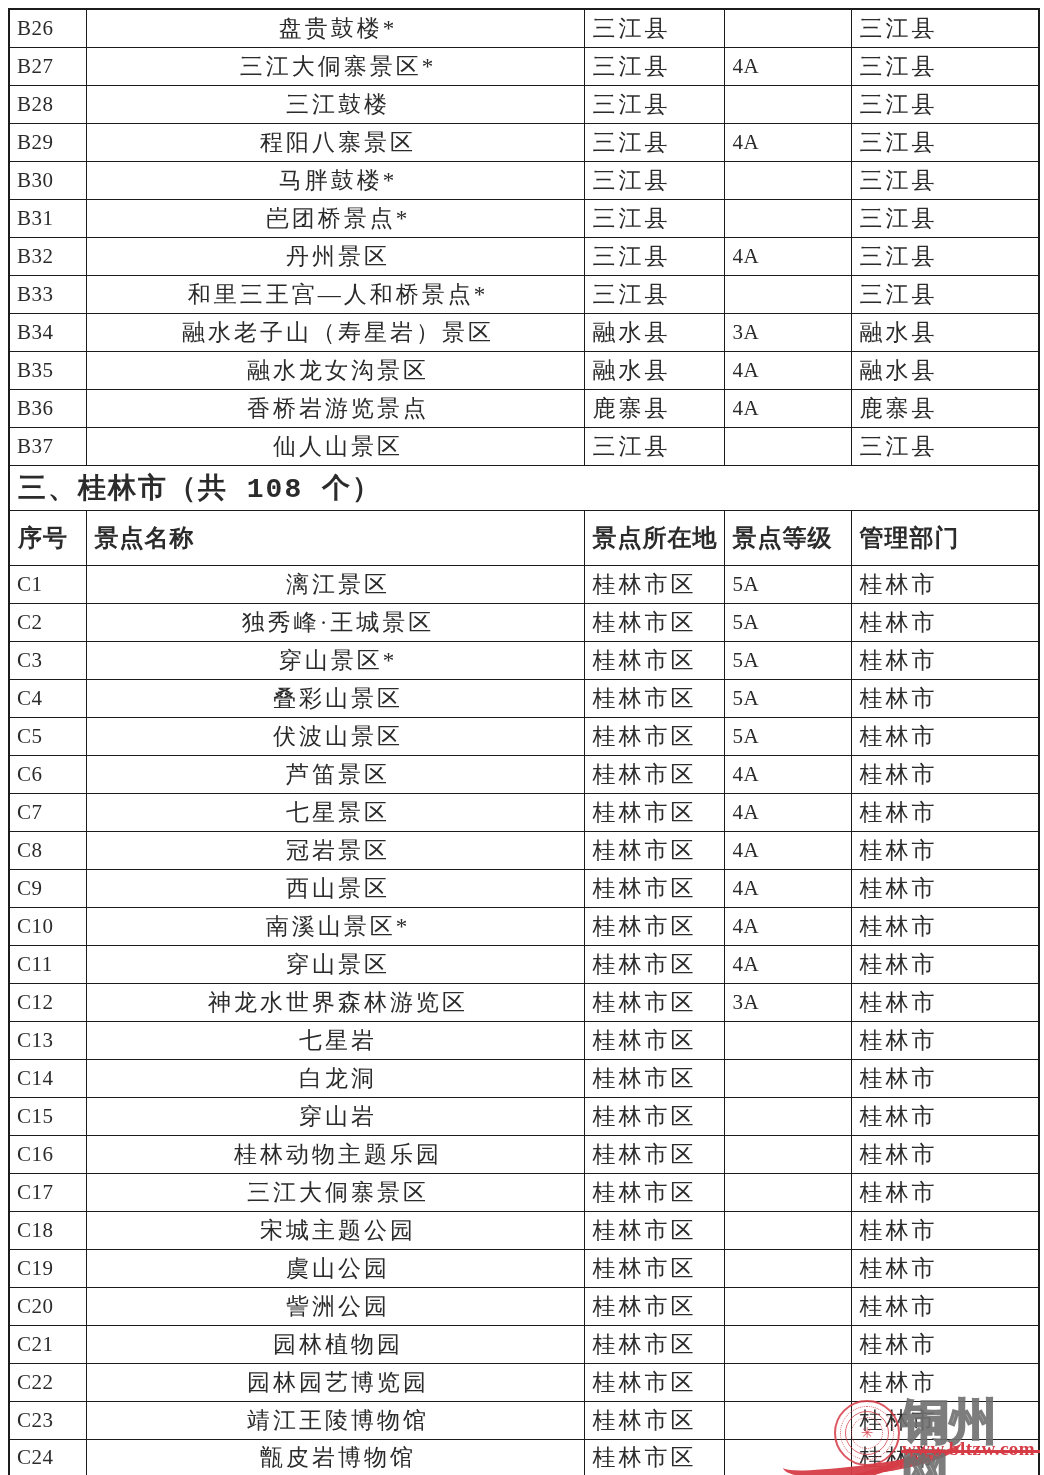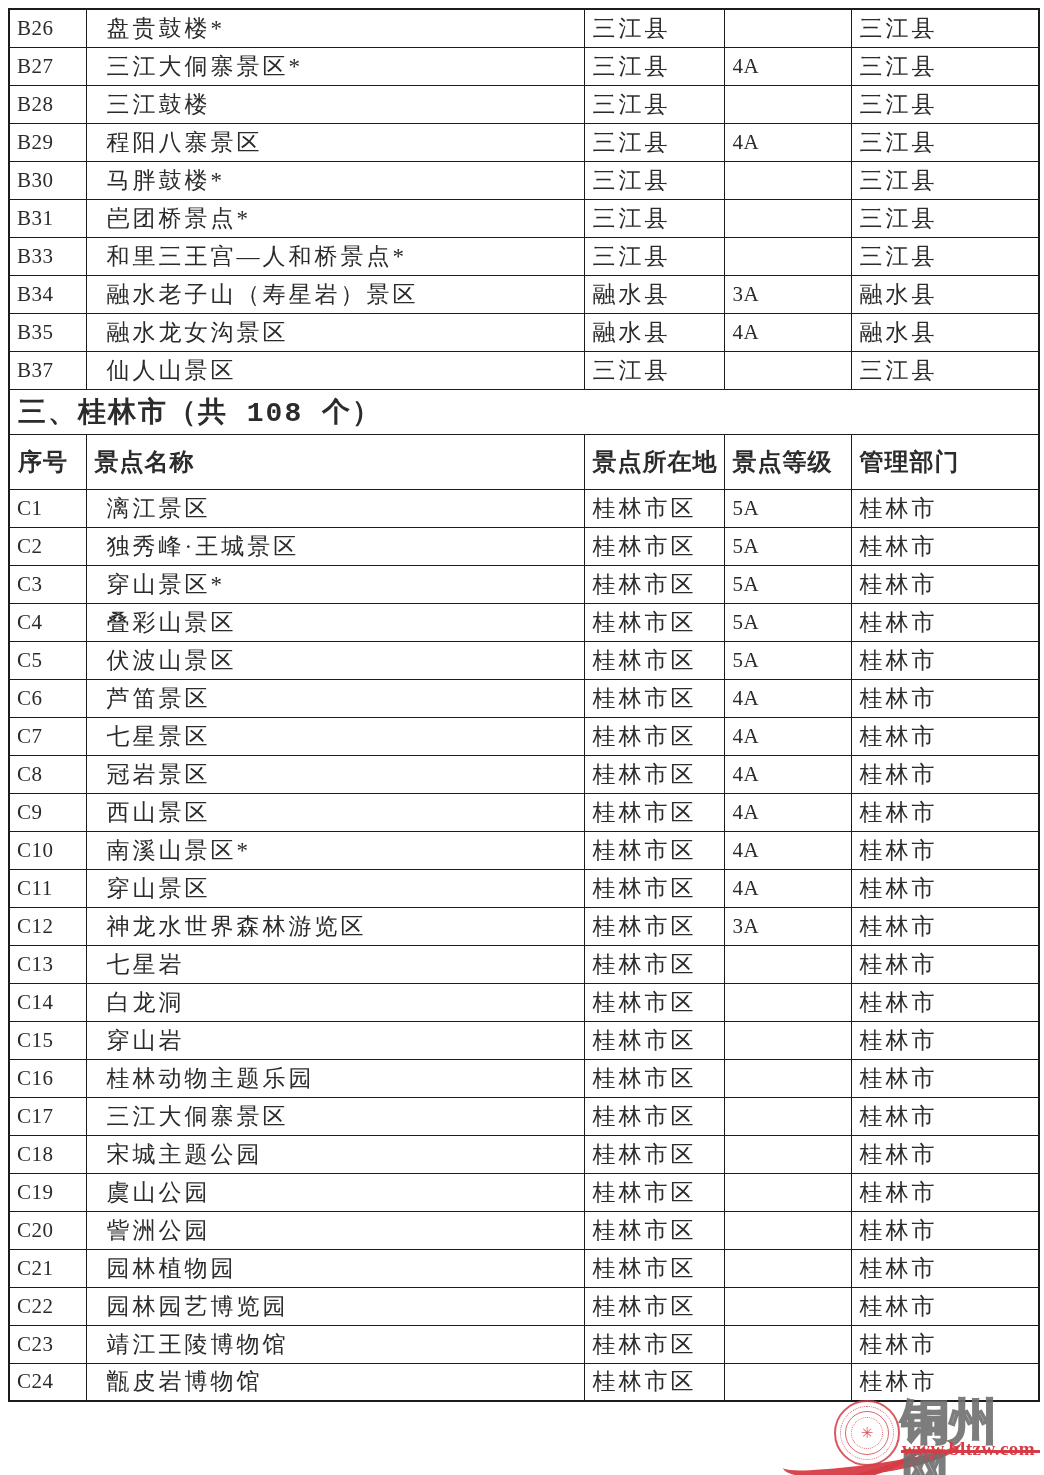--- a/index.html
+++ b/index.html
@@ -23,21 +23,21 @@
     border:1px solid #1c1c1c;
     vertical-align:middle;
     padding:0 4px 0 8px;
     font-size:23px;
     letter-spacing:3px;
     white-space:nowrap;
     overflow:hidden;
   }
   tr.data-row { height:38px; }
   td.c-seq  { font-size:21px; letter-spacing:0.5px; padding-left:7px; }
-  td.c-name { padding-left:20px; }
+  td.c-name { padding-left:10px;text-align:center; }
   td.c-grade{ font-size:21px; letter-spacing:0.5px; }
 
   tr.section-row { height:45px;font-family:Liberation Mono, monospace; }
   tr.section-row td {
     font-weight:bold;
     font-size:28px;
     letter-spacing:2px;
     padding-left:8px;
   }
   tr.header-row { height:55px; }
@@ -156,39 +156,53 @@
       <td class="c-dept">三江县</td>
     </tr>
         <tr class="data-row">
       <td class="c-seq">B31</td>
       <td class="c-name">岜团桥景点*</td>
       <td class="c-loc">三江县</td>
       <td class="c-grade"></td>
       <td class="c-dept">三江县</td>
     </tr>
         <tr class="data-row">
+      <td class="c-seq">B32</td>
+      <td class="c-name">丹州景区</td>
+      <td class="c-loc">三江县</td>
+      <td class="c-grade">4A</td>
+      <td class="c-dept">三江县</td>
+    </tr>
+        <tr class="data-row">
       <td class="c-seq">B33</td>
       <td class="c-name">和里三王宫—人和桥景点*</td>
       <td class="c-loc">三江县</td>
       <td class="c-grade"></td>
       <td class="c-dept">三江县</td>
     </tr>
         <tr class="data-row">
       <td class="c-seq">B34</td>
       <td class="c-name">融水老子山（寿星岩）景区</td>
       <td class="c-loc">融水县</td>
       <td class="c-grade">3A</td>
       <td class="c-dept">融水县</td>
     </tr>
         <tr class="data-row">
       <td class="c-seq">B35</td>
       <td class="c-name">融水龙女沟景区</td>
       <td class="c-loc">融水县</td>
       <td class="c-grade">4A</td>
       <td class="c-dept">融水县</td>
+    </tr>
+        <tr class="data-row">
+      <td class="c-seq">B36</td>
+      <td class="c-name">香桥岩游览景点</td>
+      <td class="c-loc">鹿寨县</td>
+      <td class="c-grade">4A</td>
+      <td class="c-dept">鹿寨县</td>
     </tr>
         <tr class="data-row">
       <td class="c-seq">B37</td>
       <td class="c-name">仙人山景区</td>
       <td class="c-loc">三江县</td>
       <td class="c-grade"></td>
       <td class="c-dept">三江县</td>
     </tr>
         <tr class="section-row">
           <td colspan="5">三、桂林市（共 108 个）</td>

